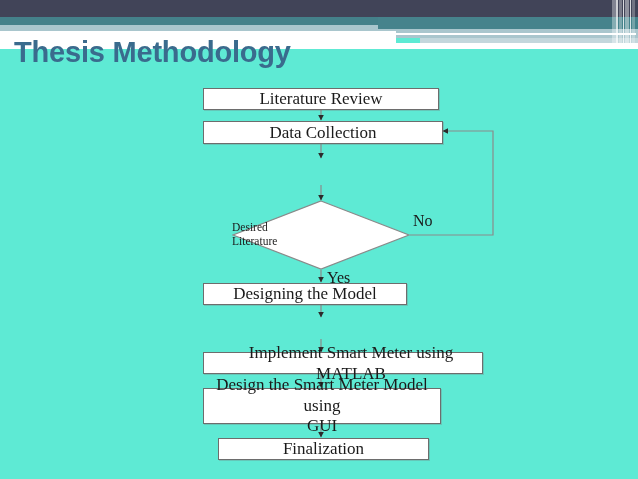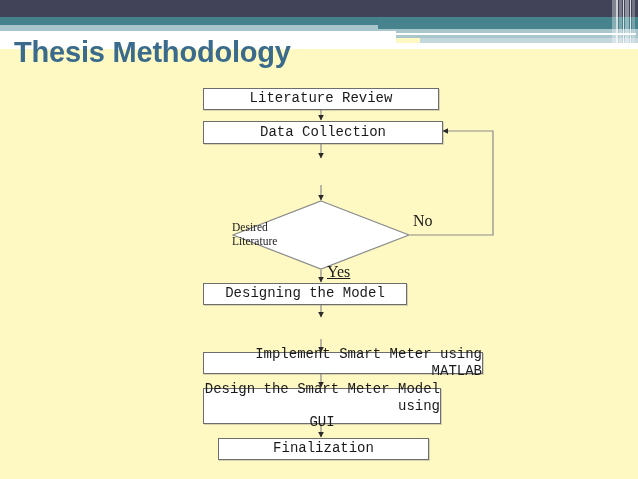--- a/index.html
+++ b/index.html
@@ -7,21 +7,21 @@
     background: #ffffff;
   }
   body {
     width: 638px; height: 479px;
     position: relative; overflow: hidden;
     font-family: "Liberation Sans", sans-serif;
   }
   #slide {
     position: absolute; inset: 0;
     width: 638px; height: 479px;
-    background: #fef9c3;
+    background: #5eead4;
   }
 
   
   .band { position: absolute; }
   .band-dark-left  { left: 0;   top: 0;  width: 638px; height: 17px; background: #414458; }
   .band-teal-left  { left: 0;   top: 17px; width: 378px; height: 8px;  background: #44818a; }
   .band-pale-left  { left: 0;   top: 25px; width: 378px; height: 6px;  background: #a9c6cd; }
   .band-teal-right { left: 378px; top: 17px; width: 260px; height: 12px; background: #46838c; }
   .band-pale-right { left: 378px; top: 29px; width: 260px; height: 9px; background: #a9c6cd; }
   .band-white-1 {
@@ -62,26 +62,26 @@
     position: absolute;
     left: 0; top: 0;
     width: 638px; height: 479px;
   }
   .node {
     position: absolute;
     box-sizing: border-box;
     border: 1px solid #6d6d6d;
     background: #ffffff;
     color: #1a1a1a;
-    font-family: Liberation Mono, monospace;
-    font-size: 14px;
+    font-family: Liberation Serif, serif;
+    font-size: 17px;
     display: flex;
     align-items: center;
     justify-content: center;
-    text-align: right;
+    text-align: center;
     line-height: 1.25;
     box-shadow: 1px 1px 0 rgba(120,120,120,0.30);
   }
   .node-2line { line-height: 1.2; }
   .diamond-label {
     position: absolute;
     font-family: "Liberation Serif", serif;
     font-size: 11.5px;
     color: #1a1a1a;
     line-height: 1.22;
@@ -165,21 +165,21 @@
 
 
     <svg style="position:absolute; left:232px; top:200px; width:178px; height:70px;" viewBox="0 0 178 70">
       <polygon points="89,1 177,35 89,69 1,35" fill="#ffffff" stroke="#8a8a8a" stroke-width="1.2"></polygon>
     </svg>
     <div class="diamond-label" style="left:232px; top:220px; width:178px;">
       <span>Desired</span><br>
       <span>Literature</span>
     </div>
 
-    <div class="edge-label" style="left:327px; top:263px;text-decoration:underline;">Yes</div>
+    <div class="edge-label" style="left:327px; top:269px;text-decoration:underline;">Yes</div>
     <div class="edge-label" style="left:413px; top:212px;">No</div>
 
     <div class="node" style="left:203px; top:283px; width:204px; height:22px;">
       <span>Designing the Model</span>
     </div>
 
 
     <div class="node" style="left:203px; top:352px; width:280px; height:22px;padding-left:16px;">
       <span>Implement Smart Meter using MATLAB</span>
     </div>

